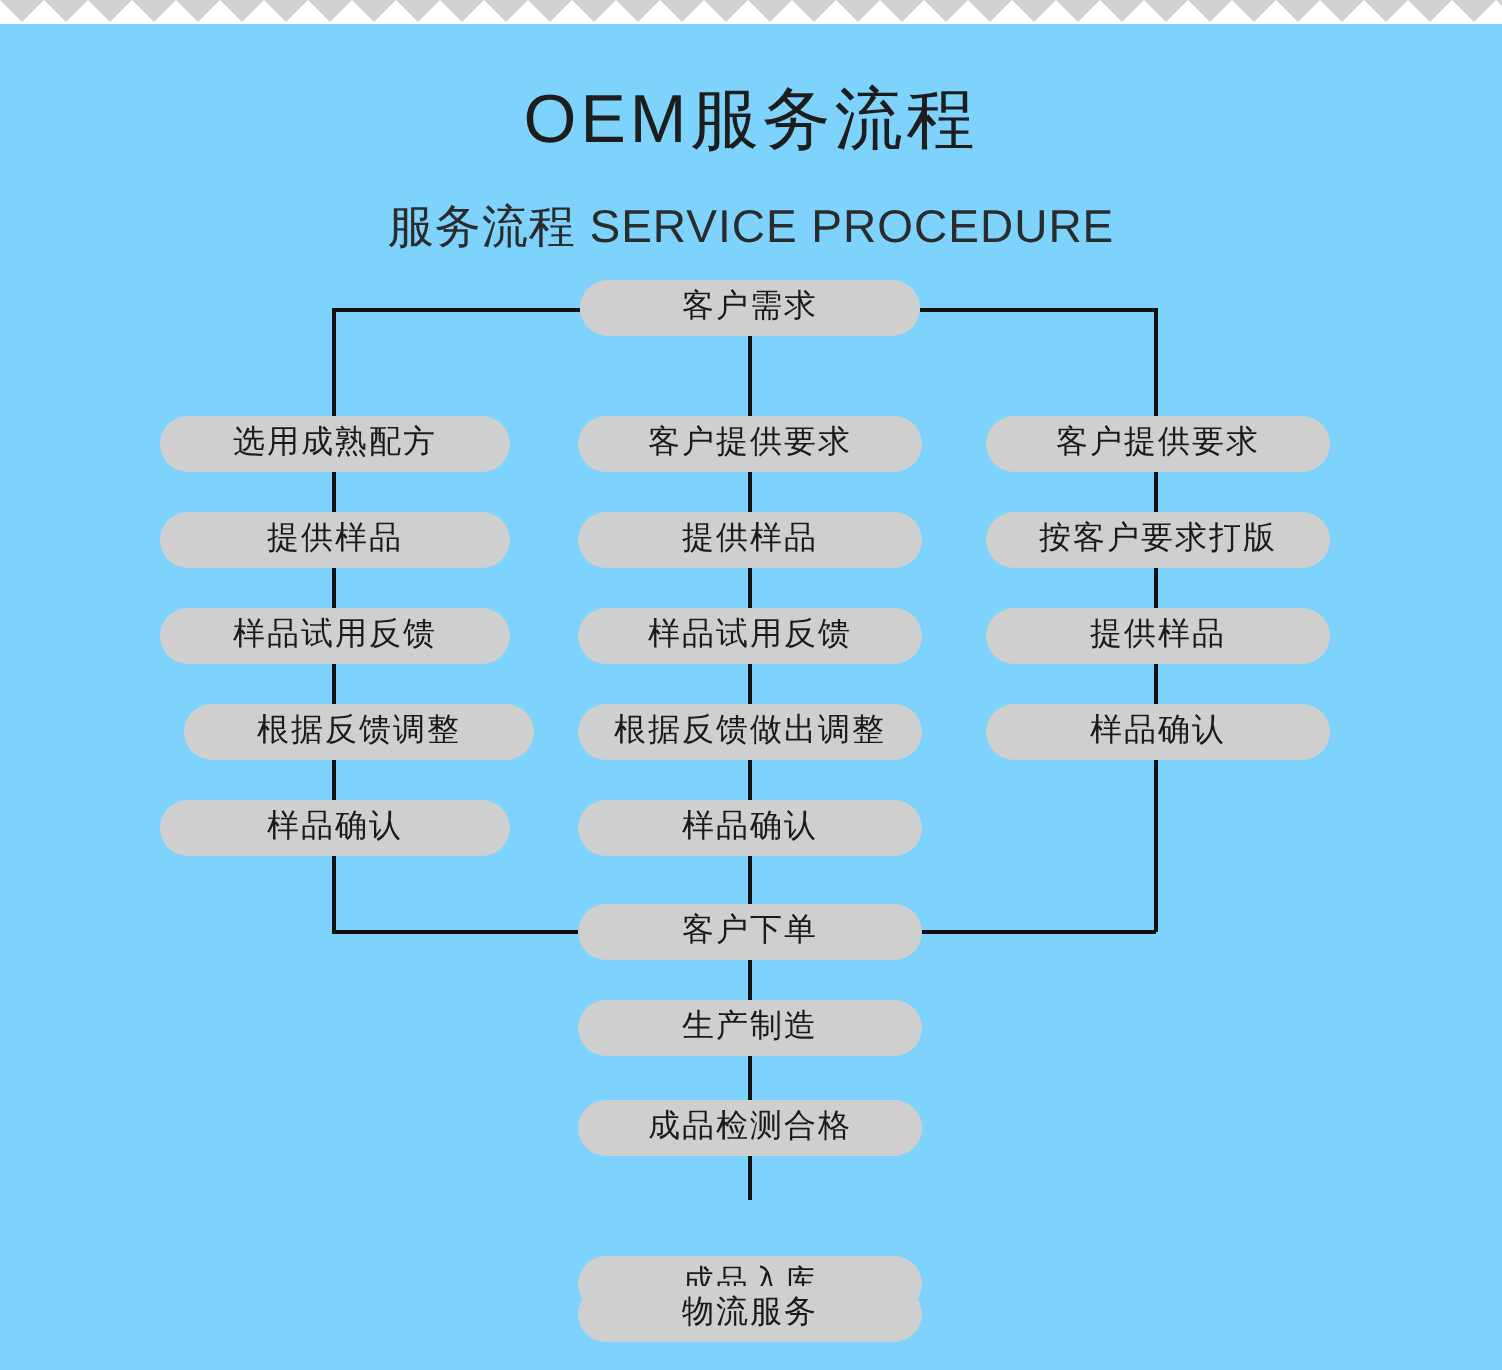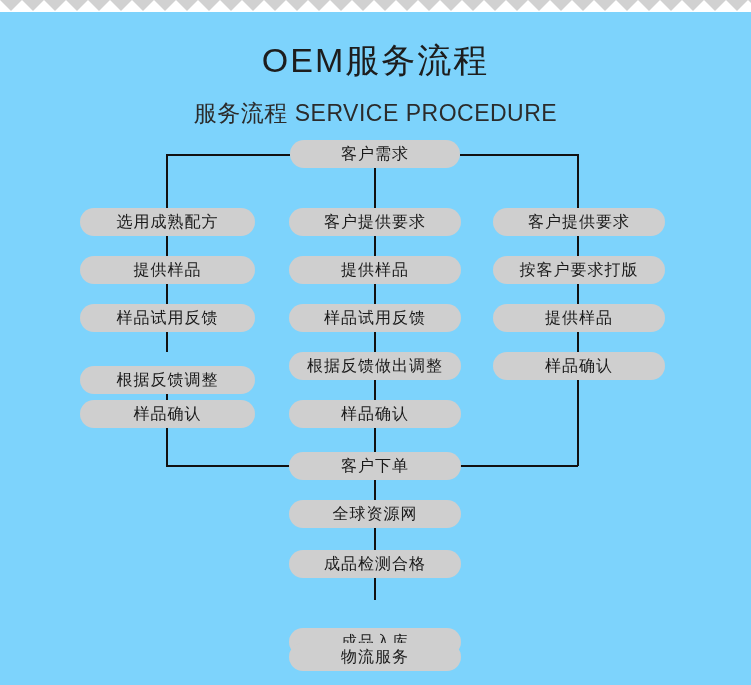--- a/index.html
+++ b/index.html
@@ -183,34 +183,34 @@
   <div class="line-v" style="left:374px; top:480px; height:20px;"></div>
   <div class="line-v" style="left:374px; top:528px; height:22px;"></div>
   <div class="line-v" style="left:374px; top:578px; height:22px;"></div>
   <div class="line-v" style="left:374px; top:628px; height:22px;"></div>
 
   <div class="node" style="left:290px; top:140px; width:170px;">客户需求</div>
 
   <div class="node" style="left:80px; top:208px; width:175px;">选用成熟配方</div>
   <div class="node" style="left:80px; top:256px; width:175px;">提供样品</div>
   <div class="node" style="left:80px; top:304px; width:175px;">样品试用反馈</div>
-  <div class="node" style="left:80px; top:352px; width:175px;margin-top:14px;">根据反馈调整</div>
+  <div class="node" style="left:92px; top:352px; width:175px;">根据反馈调整</div>
   <div class="node" style="left:80px; top:400px; width:175px;">样品确认</div>
 
   <div class="node" style="left:289px; top:208px; width:172px;">客户提供要求</div>
   <div class="node" style="left:289px; top:256px; width:172px;">提供样品</div>
   <div class="node" style="left:289px; top:304px; width:172px;">样品试用反馈</div>
   <div class="node" style="left:289px; top:352px; width:172px;">根据反馈做出调整</div>
   <div class="node" style="left:289px; top:400px; width:172px;">样品确认</div>
 
   <div class="node" style="left:493px; top:208px; width:172px;">客户提供要求</div>
   <div class="node" style="left:493px; top:256px; width:172px;">按客户要求打版</div>
   <div class="node" style="left:493px; top:304px; width:172px;">提供样品</div>
   <div class="node" style="left:493px; top:352px; width:172px;">样品确认</div>
 
   <div class="node" style="left:289px; top:452px; width:172px;">客户下单</div>
-  <div class="node" style="left:289px; top:500px; width:172px;">全球资源网</div>
+  <div class="node" style="left:289px; top:500px; width:172px;">生产制造</div>
   <div class="node" style="left:289px; top:550px; width:172px;">成品检测合格</div>
   <div class="node" style="left:289px; top:628px; width:172px;text-align:center;">成品入库</div>
   <div class="node" style="left:289px; top:643px; width:172px;">物流服务</div>
 
 
 </div>
 
 </body></html>

